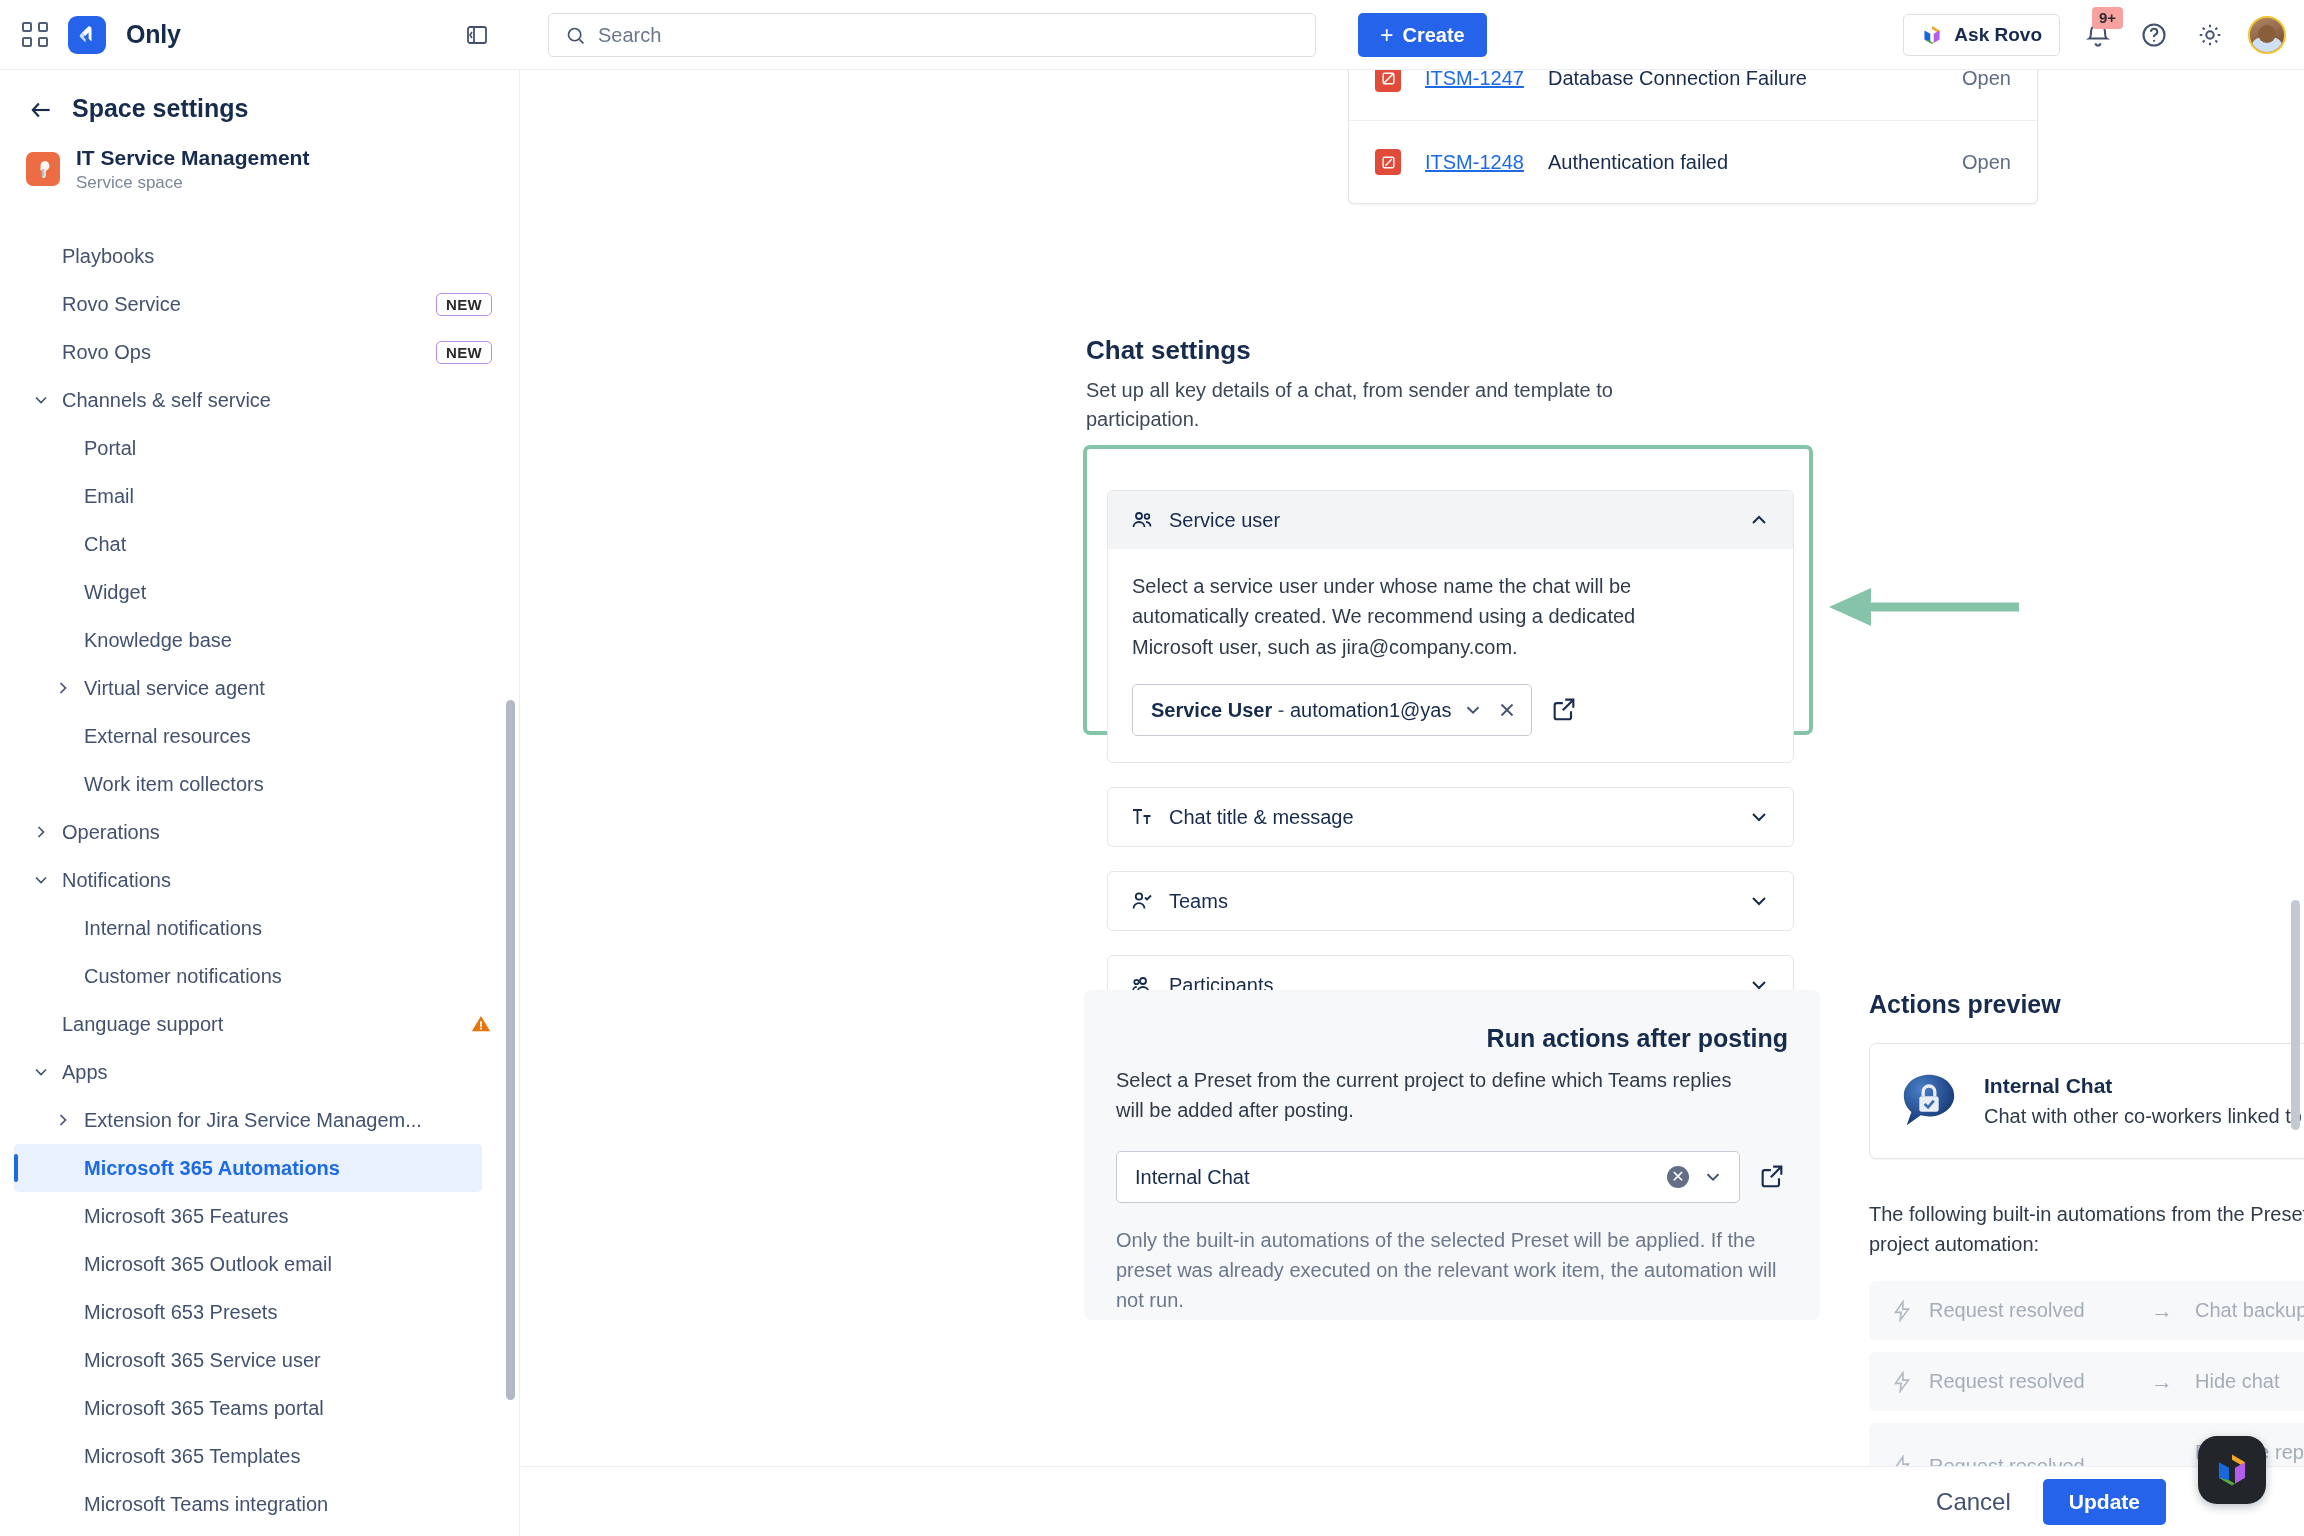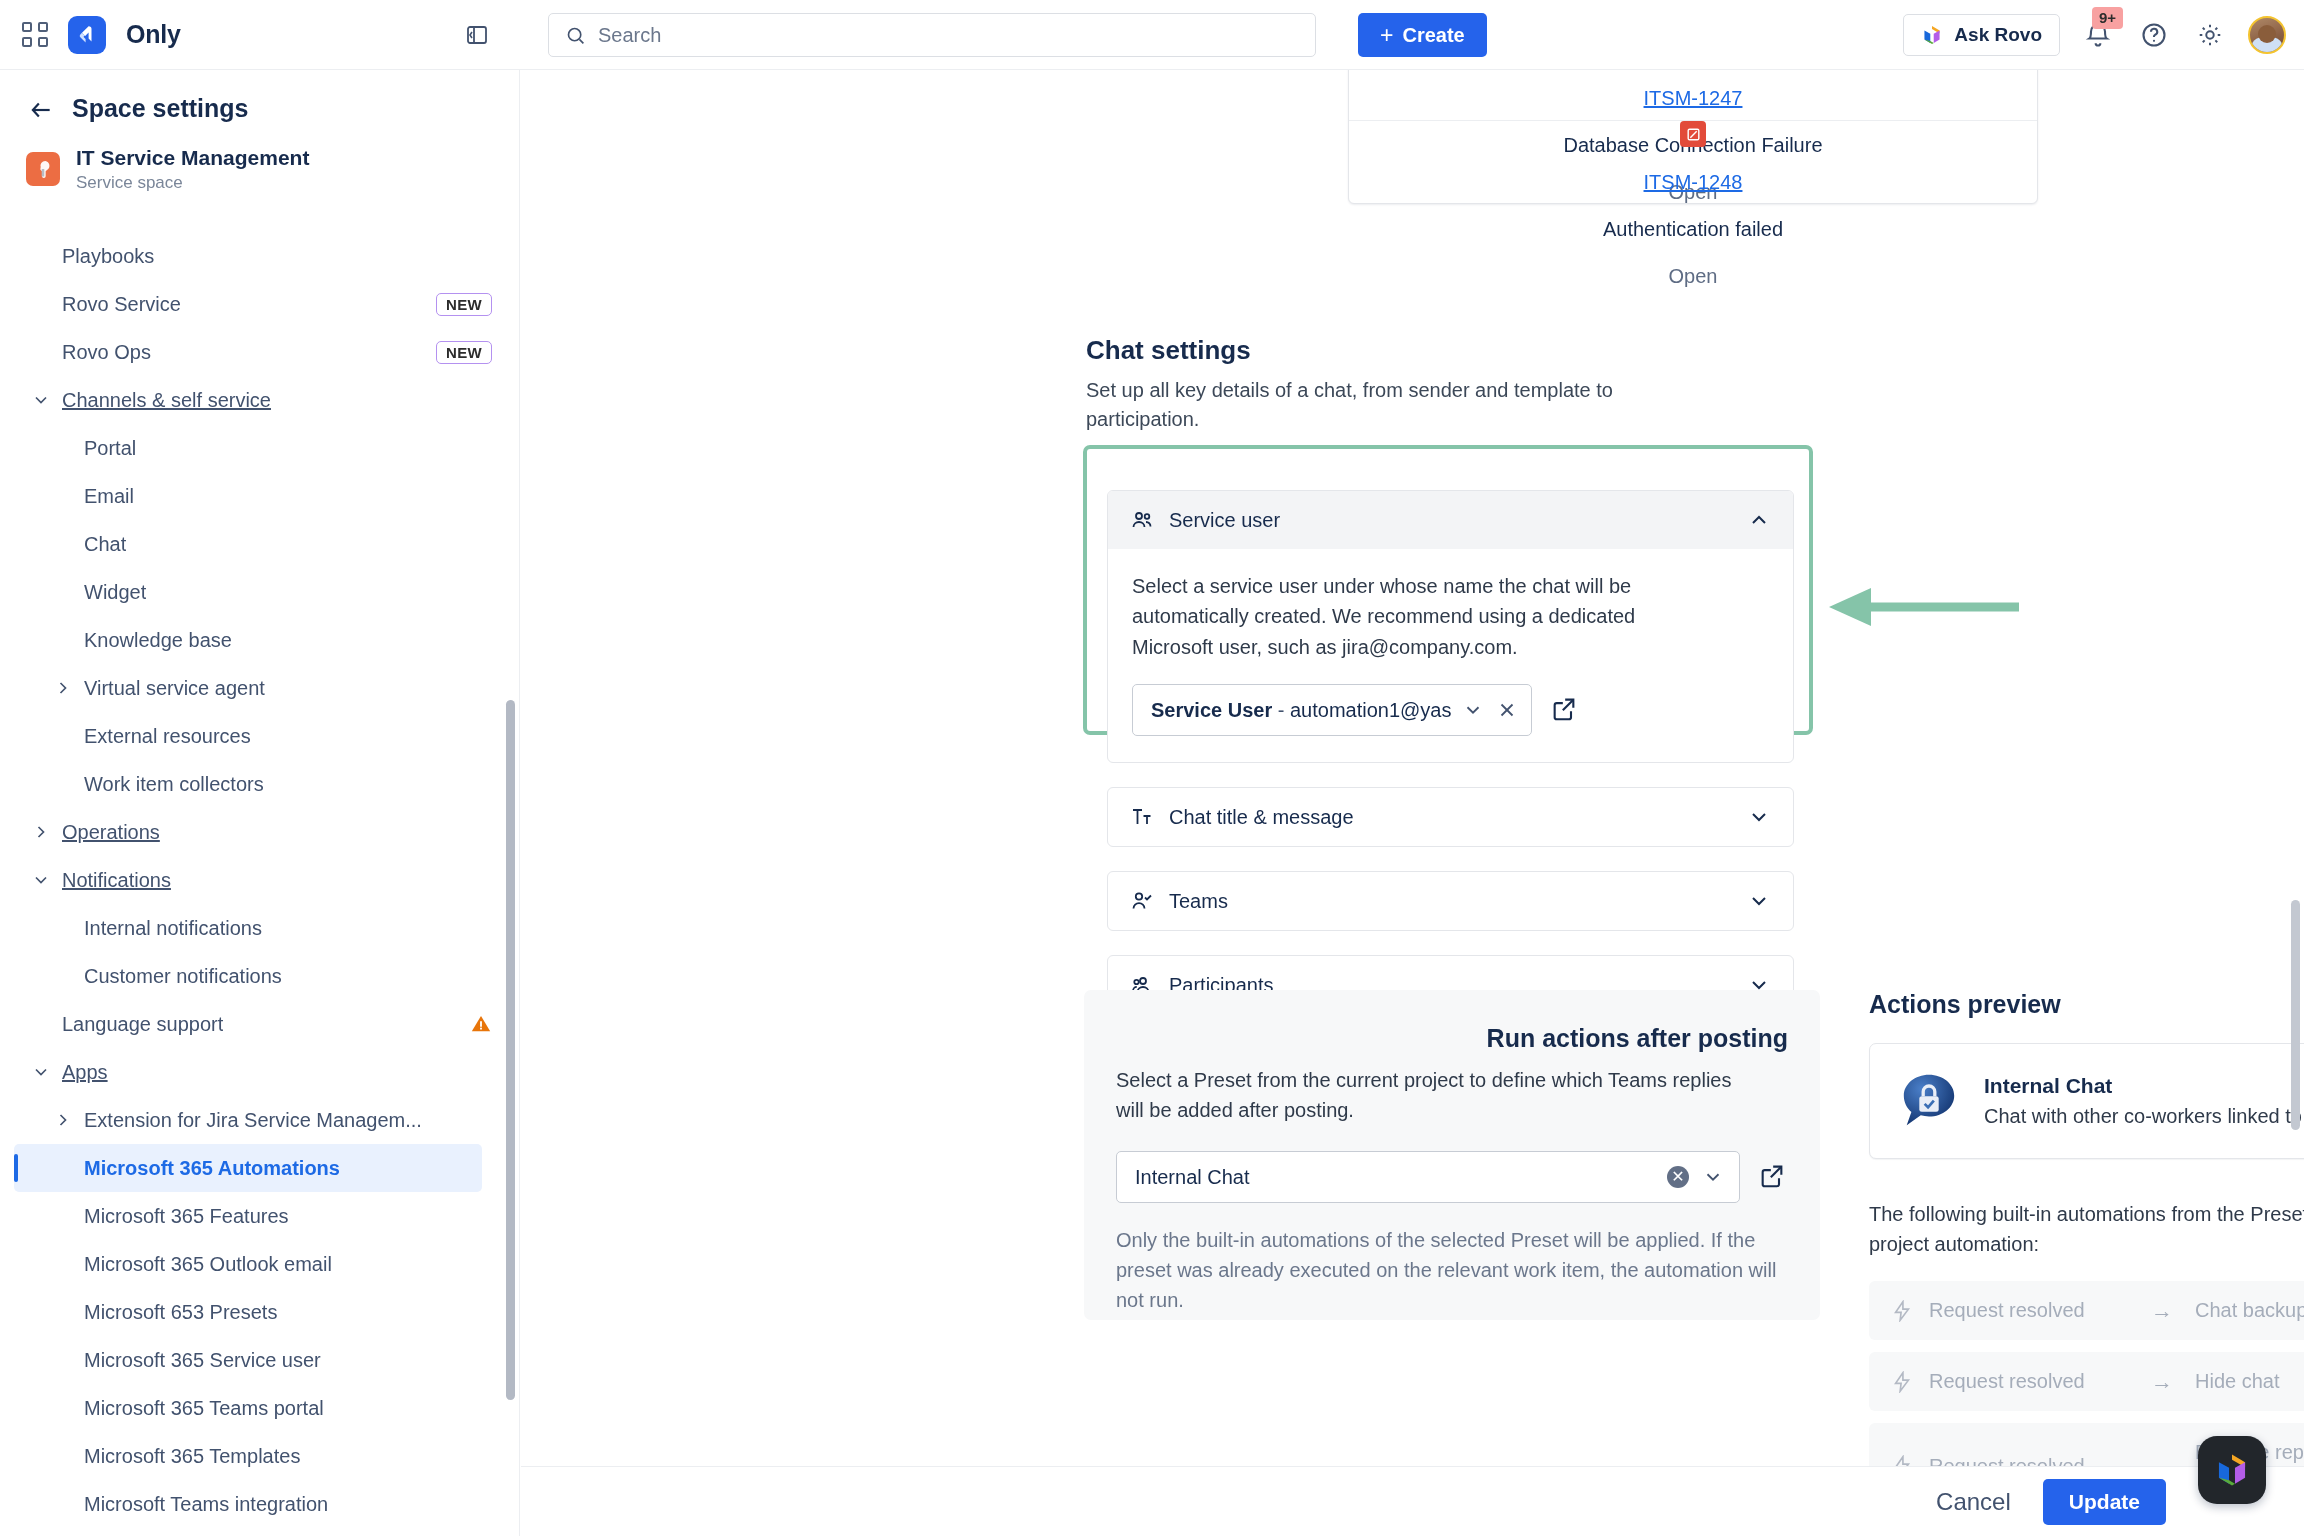--- a/index.html
+++ b/index.html
@@ -79,21 +79,21 @@
   .space-sub { font-size: 17px; color: #7a8699; margin-top: 2px; }
 
   .nav-scroll { position: absolute; left: 0; top: 152px; width: 520px; height: 1380px; overflow: hidden; }
   .nav-list { padding-top: 10px; }
   .nav-item {
     position: relative; display: flex; align-items: center; height: 48px;
     padding-right: 28px; font-size: 20px; color: #42526e; cursor: default;
   }
   .nav-item .lbl { white-space: nowrap; overflow: hidden; text-overflow: ellipsis; }
   .nav-item.lvl1 { padding-left: 62px; }
-  .nav-item.lvl1.caret { padding-left: 30px; text-decoration: underline; }
+  .nav-item.lvl1.caret { padding-left: 30px; }
   .nav-item.lvl2 { padding-left: 84px; }
   .nav-item.lvl2.caret { padding-left: 52px; }
   .caret-ico { width: 22px; height: 22px; margin-right: 10px; flex: none; display:flex; align-items:center; justify-content:center; }
   .caret-ico svg { width: 20px; height: 20px; }
   .nav-item.selected {
     background: #e9f1fe; color: #1d6ae5; font-weight: 600; border-radius: 5px;
     margin: 0 14px 0 14px; padding-left: 70px; width: 468px;
   }
   .nav-item.selected::before {
     content:""; position: absolute; left: 0px; top: 10px; width: 4px; height: 28px;
@@ -113,21 +113,21 @@
     position: absolute; left: 521px; top: 70px; width: 1783px; height: 1396px;
     background: #fff; overflow: hidden;
   }
 
   
   .ticket-card {
     position: absolute; left: 827px; top: -34px; width: 690px;
     background: #fff; border: 1px solid #e4e6ea; border-radius: 6px;
     box-shadow: 0 1px 2px rgba(9,30,66,.08);
   }
-  .ticket-row { display: flex; align-items: center; height: 83px; padding: 0 26px; gap: 24px; border-top: 1px solid #eceef1; flex-direction: column; }
+  .ticket-row { display: flex; align-items: center; height: 83px; padding: 0 26px; gap: 24px; border-top: 1px solid #eceef1; }
   .ticket-row:first-child { border-top: none; }
   .tk-ico { width: 26px; height: 26px; border-radius: 4px; background: #e24b3a; display:flex; align-items:center; justify-content:center; flex:none; }
   .tk-ico svg { width: 17px; height: 17px; }
   .tk-key { color: #1d6ae5; font-size: 20px; text-decoration: underline; white-space:nowrap; }
   .tk-sum { font-size: 20px; color: #172b4d; flex: 1; }
   .tk-st { font-size: 20px; color: #5e6c84; }
 
   
   .chat-settings { position: absolute; left: 565px; top: 265px; width: 720px; }
   .cs-title { font-size: 26px; font-weight: 700; color: #172b4d; }

